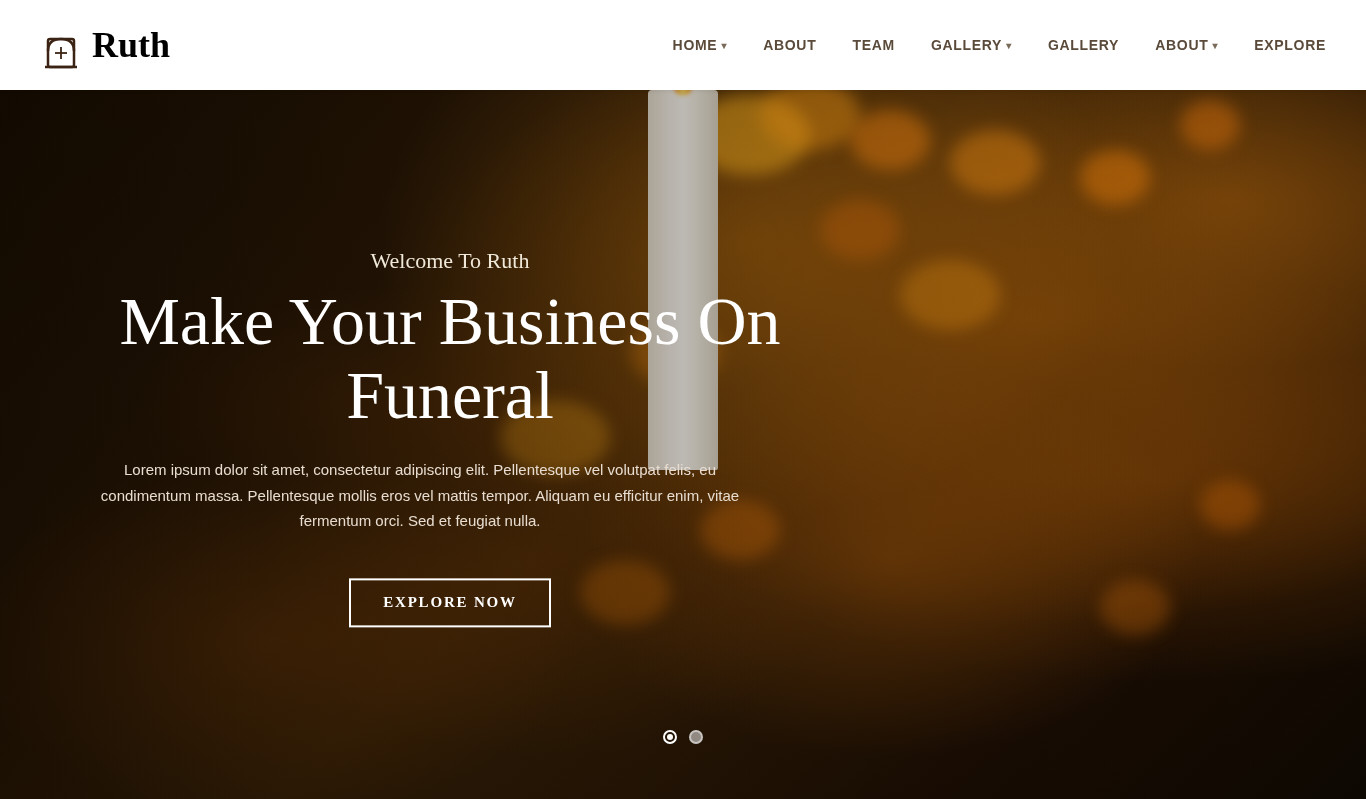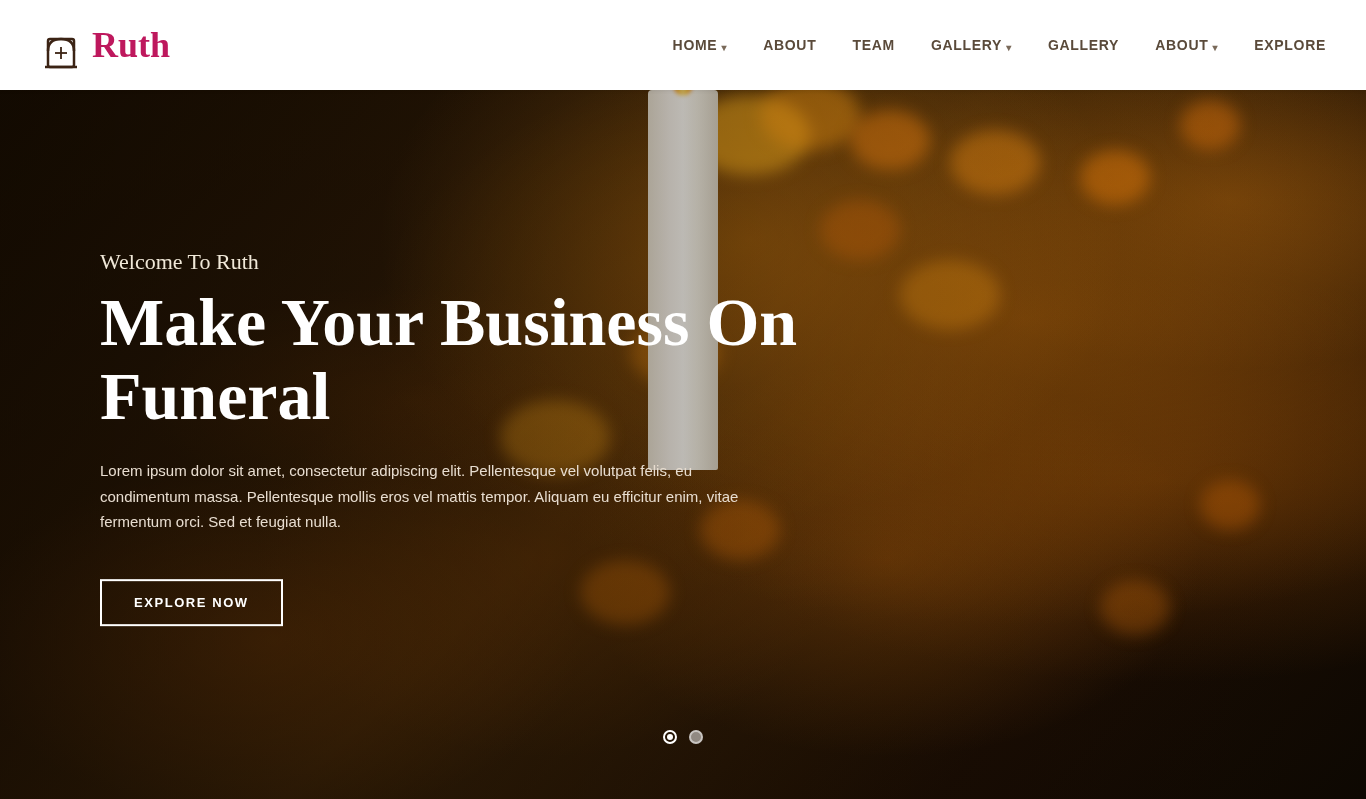--- a/index.html
+++ b/index.html
@@ -24,52 +24,53 @@
       gap: 10px;
       text-decoration: none;
     }
     .logo-icon {
       width: 42px;
       height: 52px;
     }
     .logo-text {
       font-size: 36px;
       font-weight: 700;
-      color: #be185d;
+      color: #000000;
       font-family: Georgia, serif;
     }
     .nav {
       display: flex;
       align-items: center;
       gap: 36px;
     }
     .nav-item {
       font-family: Arial, sans-serif;
       font-size: 14px;
       font-weight: 600;
       letter-spacing: 0.05em;
       color: #5a4a3a;
       text-decoration: none;
       cursor: pointer;
       display: flex;
-      align-items: flex-end;
+      align-items: center;
       gap: 4px;
     }
     .nav-chevron {
       font-size: 10px;
       color: #7a6a5a;
     }
 
     
     .hero {
       position: absolute;
       top: 0; left: 0;
       width: 1366px;
       height: 799px;
       overflow: hidden;
+      text-align: center;
     }
     .hero-bg {
       width: 100%;
       height: 100%;
       background: #1a1005;
       position: relative;
     }
 
     
     .candle-scene {
@@ -127,45 +128,45 @@
     }
     .hero-subtitle {
       font-size: 22px;
       font-weight: 400;
       color: #f0e8d8;
       font-family: Georgia, serif;
       margin-bottom: 10px;
     }
     .hero-title {
       font-size: 68px;
-      font-weight: 700;
+      font-weight: 400;
       color: #fff;
       font-family: Georgia, serif;
       line-height: 1.1;
       margin-bottom: 24px;
     }
     .hero-description {
       font-size: 15px;
       line-height: 1.7;
       color: #e8ddd0;
       font-family: Arial, sans-serif;
       font-weight: 400;
       max-width: 640px;
       margin-bottom: 44px;
     }
     .explore-btn {
       display: inline-block;
       border: 2px solid #fff;
       color: #fff;
       background: transparent;
       padding: 14px 32px;
-      font-size: 13px;
+      font-size: 15px;
       font-weight: 700;
       letter-spacing: 0.12em;
-      font-family: Liberation Sans, sans-serif;
+      font-family: Liberation Serif, serif;
       cursor: pointer;
       text-transform: uppercase;
       text-decoration: none;
     }
 
     
     .slider-dots {
       position: absolute;
       bottom: 55px;
       left: 50%;

